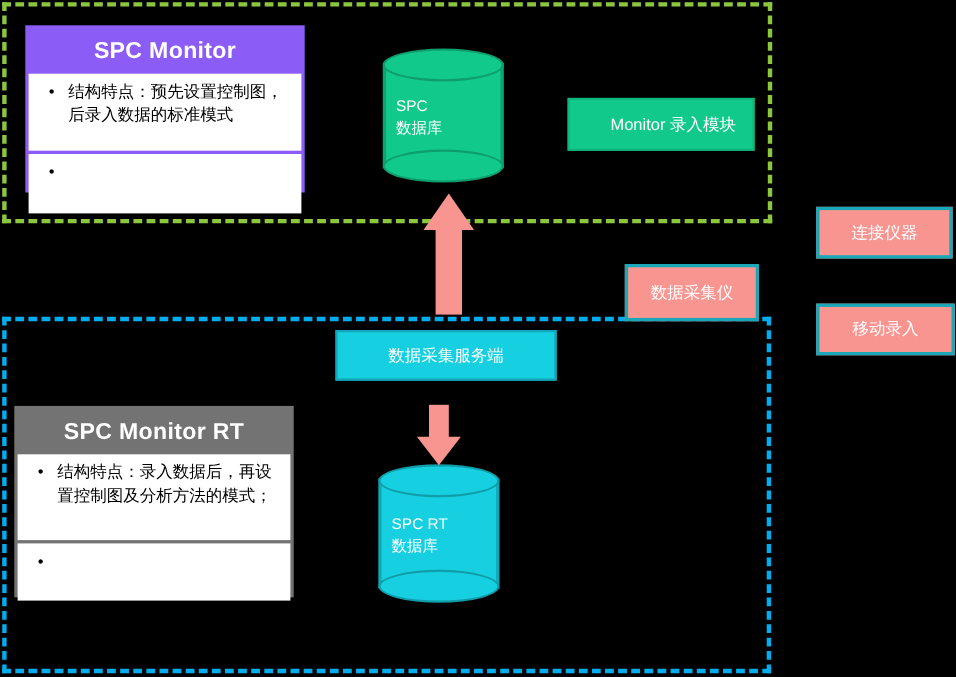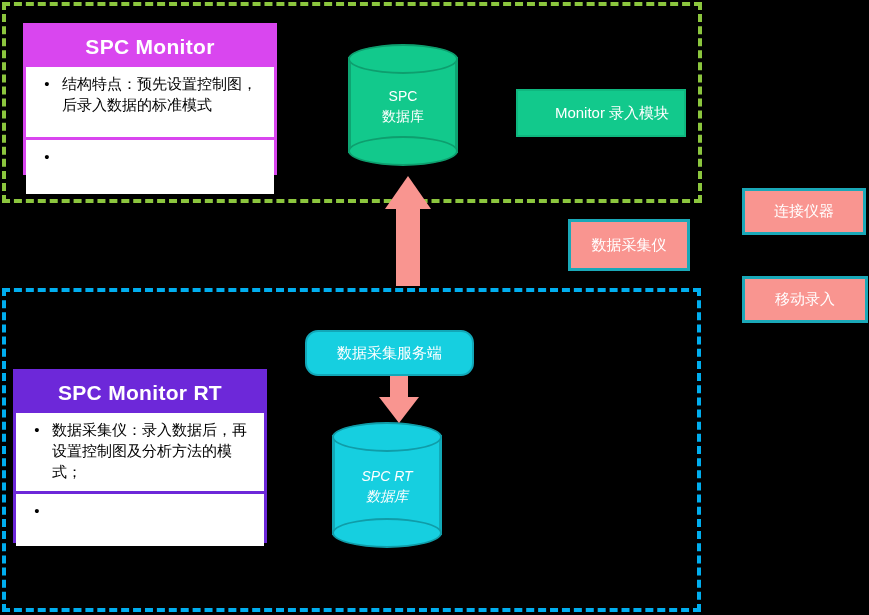--- a/index.html
+++ b/index.html
@@ -16,22 +16,22 @@
     left:2px;top:2px;width:700px;height:201px;
     border:4px dashed #8CC63E;
   }
   .group.blue{
     left:2px;top:288px;width:699px;height:324px;
     border:4px dashed #00AEEF;
   }
 
   
   .card{position:absolute;box-sizing:border-box;padding:3px;}
-  .card.green-card{left:23px;top:23px;width:254px;height:152px;background:#d946ef;}
-  .card.cyan-card{left:13px;top:369px;width:254px;height:174px;background:#6d28d9;}
+  .card.green-card{left:23px;top:23px;width:254px;height:152px;background:#8b5cf6;}
+  .card.cyan-card{left:13px;top:369px;width:254px;height:174px;background:#737373;}
   .card .card-title{
     height:41px;line-height:41px;text-align:center;
     font-size:21px;font-weight:bold;color:#fff;letter-spacing:.3px;
   }
   .card .bullet-box{
     background:#fff;color:#000;box-sizing:border-box;
     display:flex;align-items:flex-start;
     padding:7px 9px 7px 6px;margin-bottom:3px;
   }
   .card .bullet-box:last-child{margin-bottom:0;}
@@ -55,46 +55,46 @@
     border-right:3px solid rgba(0,0,0,.18);
   }
   .db .top-ellipse,.db .bottom-ellipse{
     position:absolute;left:0;width:100%;height:30px;border-radius:50%;
     box-sizing:border-box;
   }
   .db .top-ellipse{top:0;}
   .db .bottom-ellipse{bottom:0;}
   .db .label{
     position:absolute;left:0;right:0;top:50%;transform:translateY(-48%);
-    text-align:center;font-size:14px;line-height:20px;color:#fff;
+    text-align:left;font-size:14px;line-height:20px;color:#fff;padding-left:12px;
   }
   .db.green-db{left:348px;top:44px;width:110px;height:122px;}
   .db.green-db .body{background:#12C98C;}
   .db.green-db .top-ellipse{background:#12C98C;border:2px solid #0E9E6E;}
   .db.green-db .bottom-ellipse{background:#12C98C;border:2px solid #0E9E6E;}
-  .db.cyan-db{left:332px;top:422px;width:110px;height:126px;font-style:italic;}
+  .db.cyan-db{left:344px;top:422px;width:110px;height:126px;}
   .db.cyan-db .body{background:#16CFE0;}
   .db.cyan-db .top-ellipse{background:#16CFE0;border:2px solid #109CA8;}
   .db.cyan-db .bottom-ellipse{background:#16CFE0;border:2px solid #109CA8;}
 
   
   .boxnode{
     position:absolute;box-sizing:border-box;display:flex;
     align-items:center;justify-content:center;text-align:center;
     font-size:15px;color:#fff;
   }
   .boxnode.green-box{background:#12C98C;border:2px solid #0FB77F;}
   .boxnode.cyan-box{background:#16CFE0;border:2px solid #12A7B8;}
   .boxnode.pink-box{background:#F99590;border:3px solid #1AA8B8;}
 
   #node-monitor-module{left:516px;top:89px;width:170px;height:48px;padding-left:22px;}
-  #node-collector{left:568px;top:219px;width:122px;height:52px;}
+  #node-collector{left:568px;top:240px;width:122px;height:52px;}
   #node-connect-device{left:742px;top:188px;width:124px;height:47px;}
   #node-mobile-entry{left:742px;top:276px;width:126px;height:47px;}
-  #node-collect-server{left:305px;top:330px;width:169px;height:46px;border-radius:13px;}
+  #node-collect-server{left:305px;top:300px;width:201px;height:46px;}
   #node-rt-module{left:535px;top:361px;width:129px;height:47px;}
 
   
   .arrow{position:absolute;}
   .arrow .shaft{position:absolute;background:#F99590;}
   .arrow .head{position:absolute;width:0;height:0;}
   #arrow-up{left:385px;top:176px;width:46px;height:110px;}
   #arrow-up .shaft{left:11px;top:32px;width:24px;height:78px;}
   #arrow-up .head{
     left:0;top:0;border-left:23px solid transparent;border-right:23px solid transparent;
@@ -123,21 +123,21 @@
     </div>
     <div class="bullet-box b2">
       <div class="bullet-dot">•</div>
     </div>
   </div>
 
   <div class="card cyan-card">
     <div class="card-title">SPC Monitor RT</div>
     <div class="bullet-box b1">
       <div class="bullet-dot">•</div>
-      <div class="bullet-text">数据采集仪：录入数据后，再设置控制图及分析方法的模式；</div>
+      <div class="bullet-text">结构特点：录入数据后，再设置控制图及分析方法的模式；</div>
     </div>
     <div class="bullet-box b2">
       <div class="bullet-dot">•</div>
     </div>
   </div>
 
   <div class="db green-db">
     <div class="body"></div>
     <div class="bottom-ellipse"></div>
     <div class="top-ellipse"></div>

